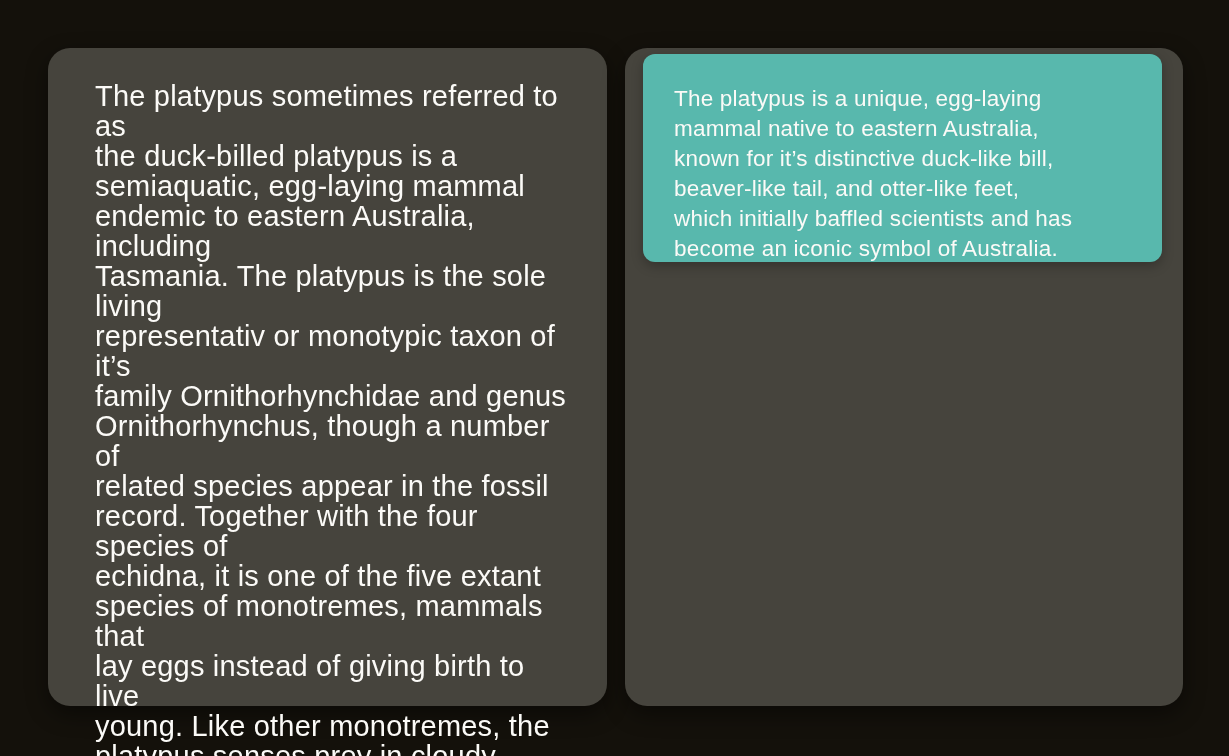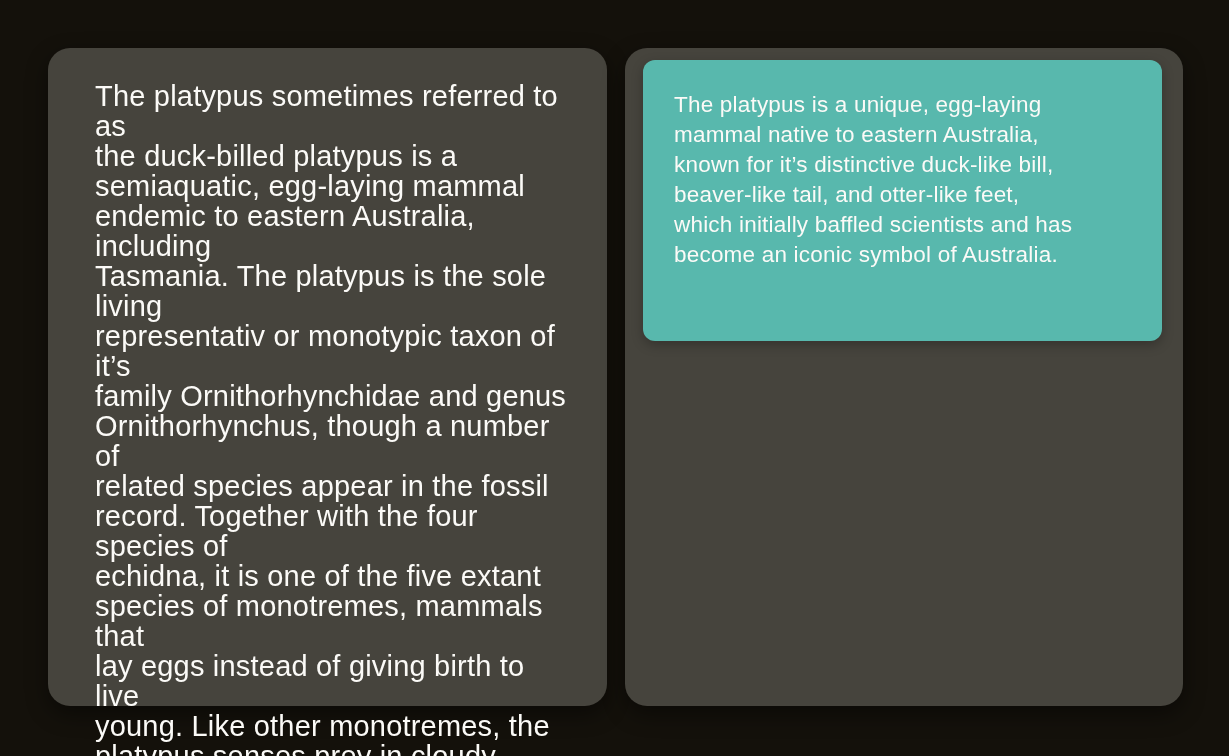--- a/index.html
+++ b/index.html
@@ -43,23 +43,23 @@
     font-weight: 500;
     letter-spacing: 0.2px;
     white-space: pre-line;
   }
   .panel.left .body-text {
     padding: 33px 36px 0 47px;
   }
   .highlight-card {
     position: absolute;
     left: 18px;
-    top: 12px;
+    top: 6px;
     width: 519px;
-    height: 281px;
+    height: 208px;
     background: #58b8ad;
     border-radius: 12px;
     box-sizing: border-box;
     box-shadow: 0 4px 12px rgba(0,0,0,0.25);
   }
   .highlight-card .body-text {
     padding: 30px 24px 0 31px;
     font-size: 22.5px;
   }
 </style>

